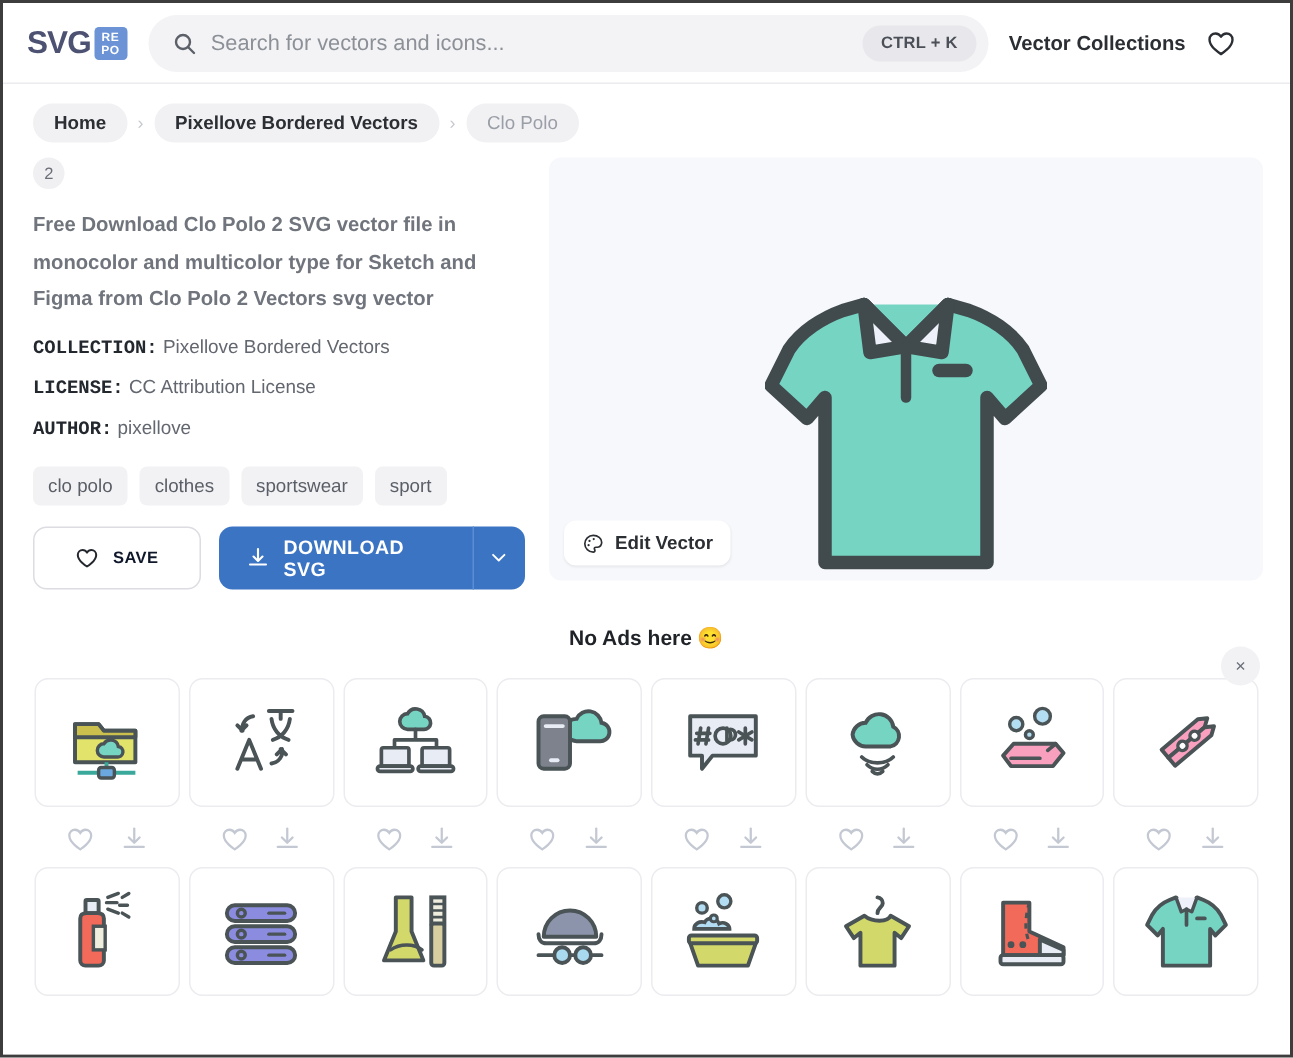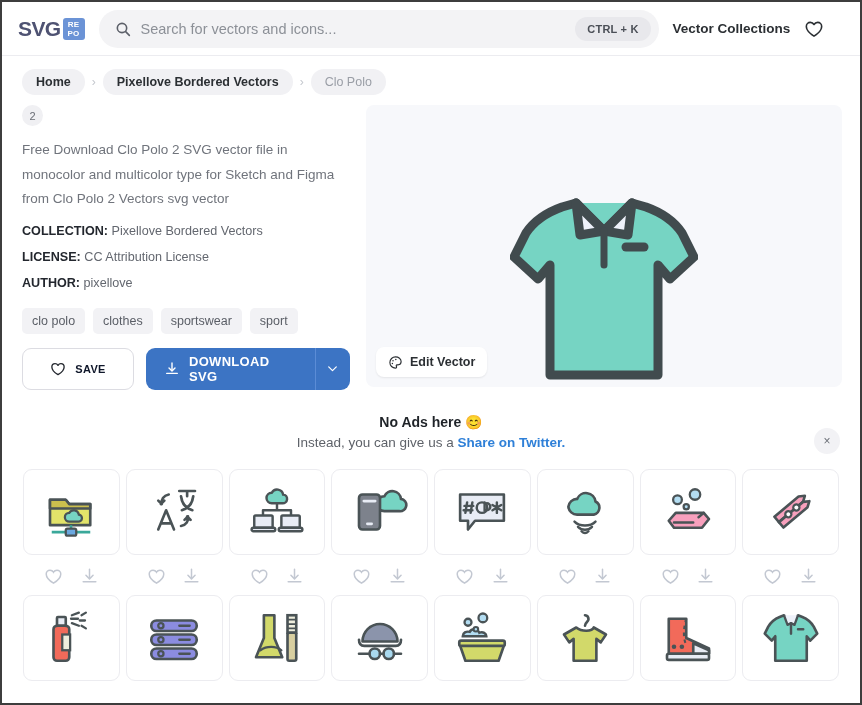--- a/index.html
+++ b/index.html
@@ -75,24 +75,24 @@
   .title-row { display: flex; align-items: center; gap: 10px; margin-bottom: 12px; }
   .title {
     font-size: 25px; font-weight: bold; color: #222a36; letter-spacing: -0.4px;
   }
   .count-badge {
     background: #f0f0f3; color: #6a6e76; font-size: 11px;
     border-radius: 50%; width: 21px; height: 21px;
     display: flex; align-items: center; justify-content: center;
   }
   .desc {
-    font-size: 13.5px; line-height: 24.5px; color: #70747c; margin-bottom: 6px;
+    font-size: 13.5px; line-height: 24.5px; color: #70747c; margin-bottom: 6px; font-weight: bold;
   }
   .meta { font-size: 12.6px; line-height: 26px; color: #63676f; }
-  .meta b { color: #23272e; font-weight: bold; }
+  .meta b { color: #23272e; font-weight: bold; font-family: Liberation Mono, monospace; }
   .tags { display: flex; gap: 8px; margin: 12px 0 14px; flex-wrap: wrap; }
   .tag {
     background: #f2f2f5; border-radius: 5px; padding: 6px 10px;
     font-size: 12.5px; color: #5a5e66; cursor: pointer;
   }
   .actions { display: flex; gap: 12px; align-items: center; }
   .btn-save {
     display: flex; align-items: center; justify-content: center; gap: 9px;
     border: 1px solid #dcdce2; background: #fff; border-radius: 9px;
     height: 42px; width: 114px; cursor: pointer;
@@ -270,23 +270,20 @@
           <circle cx="12.5" cy="7" r="1.2" fill="#2b2f33" stroke="none"></circle>
           <circle cx="7" cy="13.5" r="1.2" fill="#2b2f33" stroke="none"></circle>
         </svg>
         <span>Edit Vector</span>
       </div>
     </div>
   </div>
 
   <div class="ads">
     <div class="ads-title">No Ads here 😊</div>
-    <div class="ads-sub">
-      <span>Instead, you can give us a </span><span class="ads-link">Share on Twitter.</span>
-    </div>
     <div class="ads-close">×</div>
   </div>
 
   <div class="grid">
 
     <div class="cell">
       <div class="card">
         <svg width="56" height="56" viewBox="0 0 64 64">
           <path d="M8 18h18l4 5h24v24H8z" fill="#e2e36a" stroke="#4a5356" stroke-width="3" stroke-linejoin="round"></path>
           <path d="M8 18h18l4 5h24v5H8z" fill="#cbbf4e" stroke="#4a5356" stroke-width="3" stroke-linejoin="round"></path>

